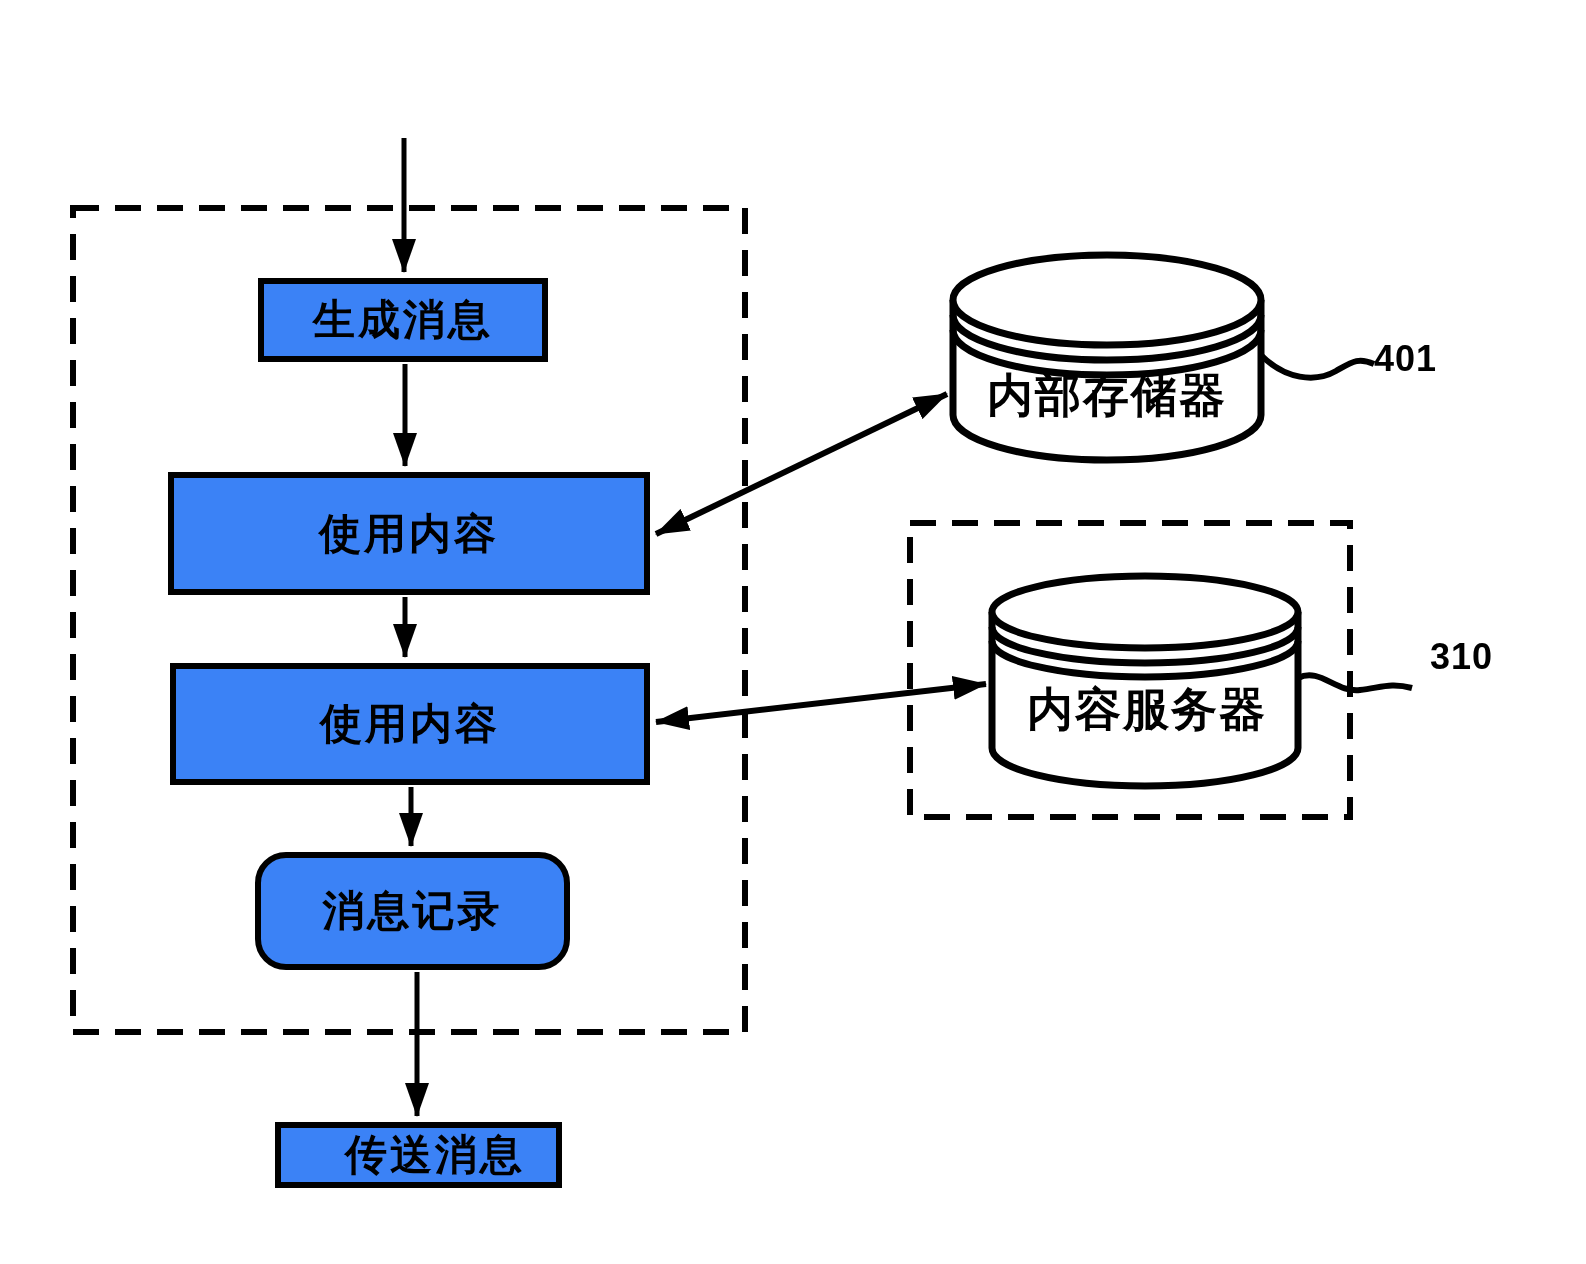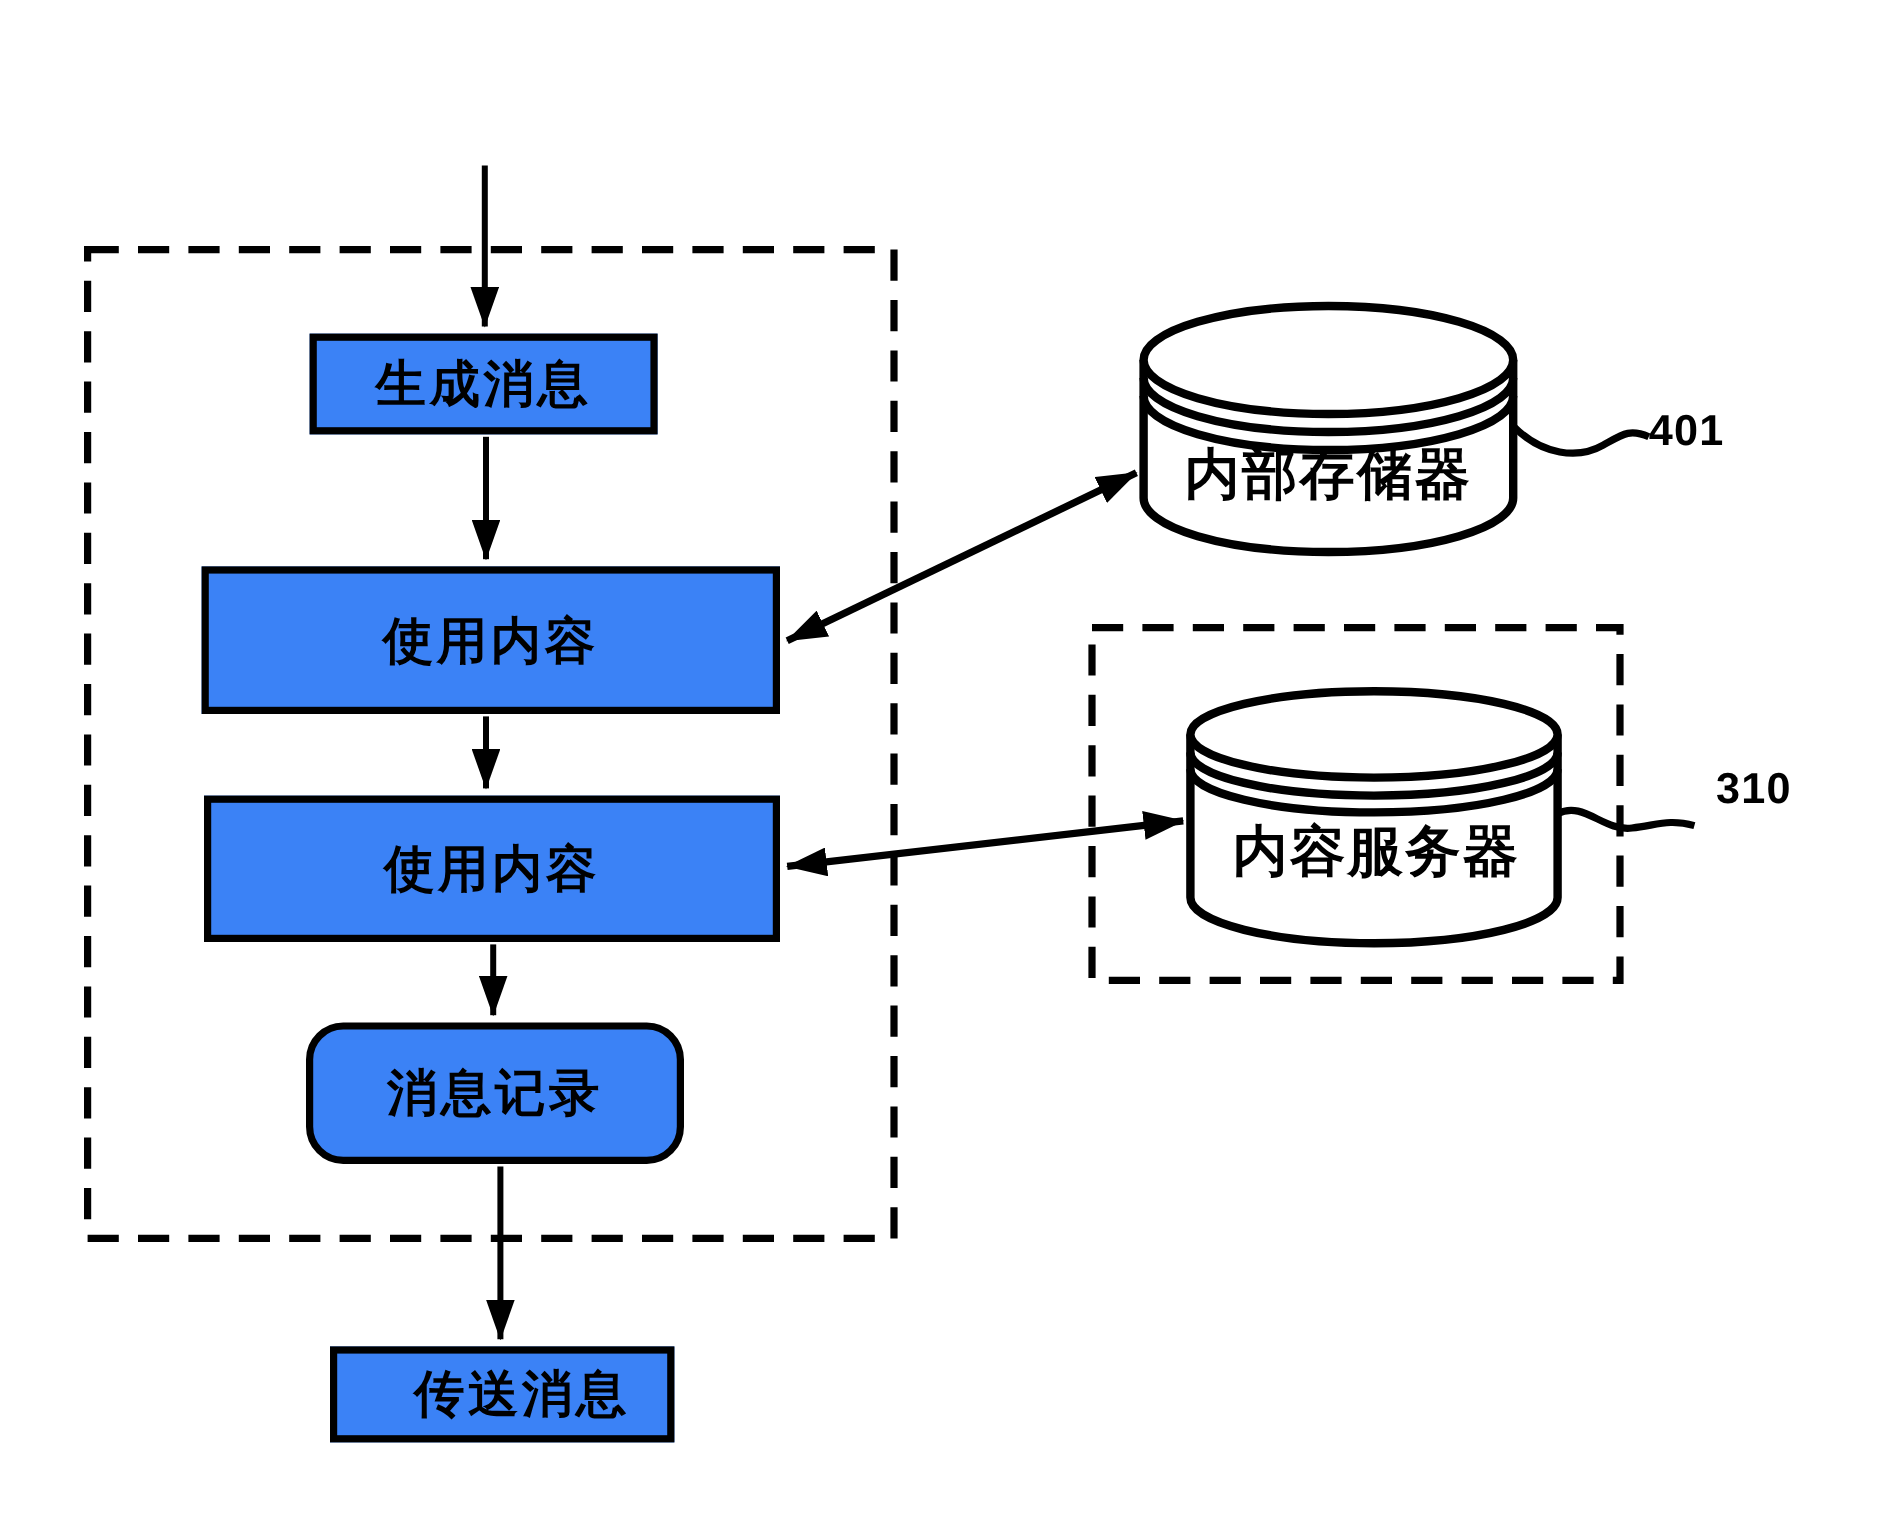--- a/index.html
+++ b/index.html
@@ -89,21 +89,21 @@
   </div>
 
   <div class="pbox" style="left:170px;top:663px;width:480px;height:122px;">
     <span class="l-big">使用内容</span>
   </div>
 
   <div class="pbox" style="left:255px;top:852px;width:315px;height:118px;border-radius:31px;">
     <span class="l-big">消息记录</span>
   </div>
 
-  <div class="pbox" style="left:275px;top:1122px;width:287px;height:80px;padding-left:33px;">
+  <div class="pbox" style="left:275px;top:1122px;width:287px;height:66px;padding-left:33px;">
     <span class="l-big">传送消息</span>
   </div>
 
   <div class="cyl-label" style="left:947px;top:368px;width:320px;height:56px;">
     <span>内部存储器</span>
   </div>
   <div class="cyl-label" style="left:987px;top:682px;width:320px;height:56px;">
     <span>内容服务器</span>
   </div>
 

